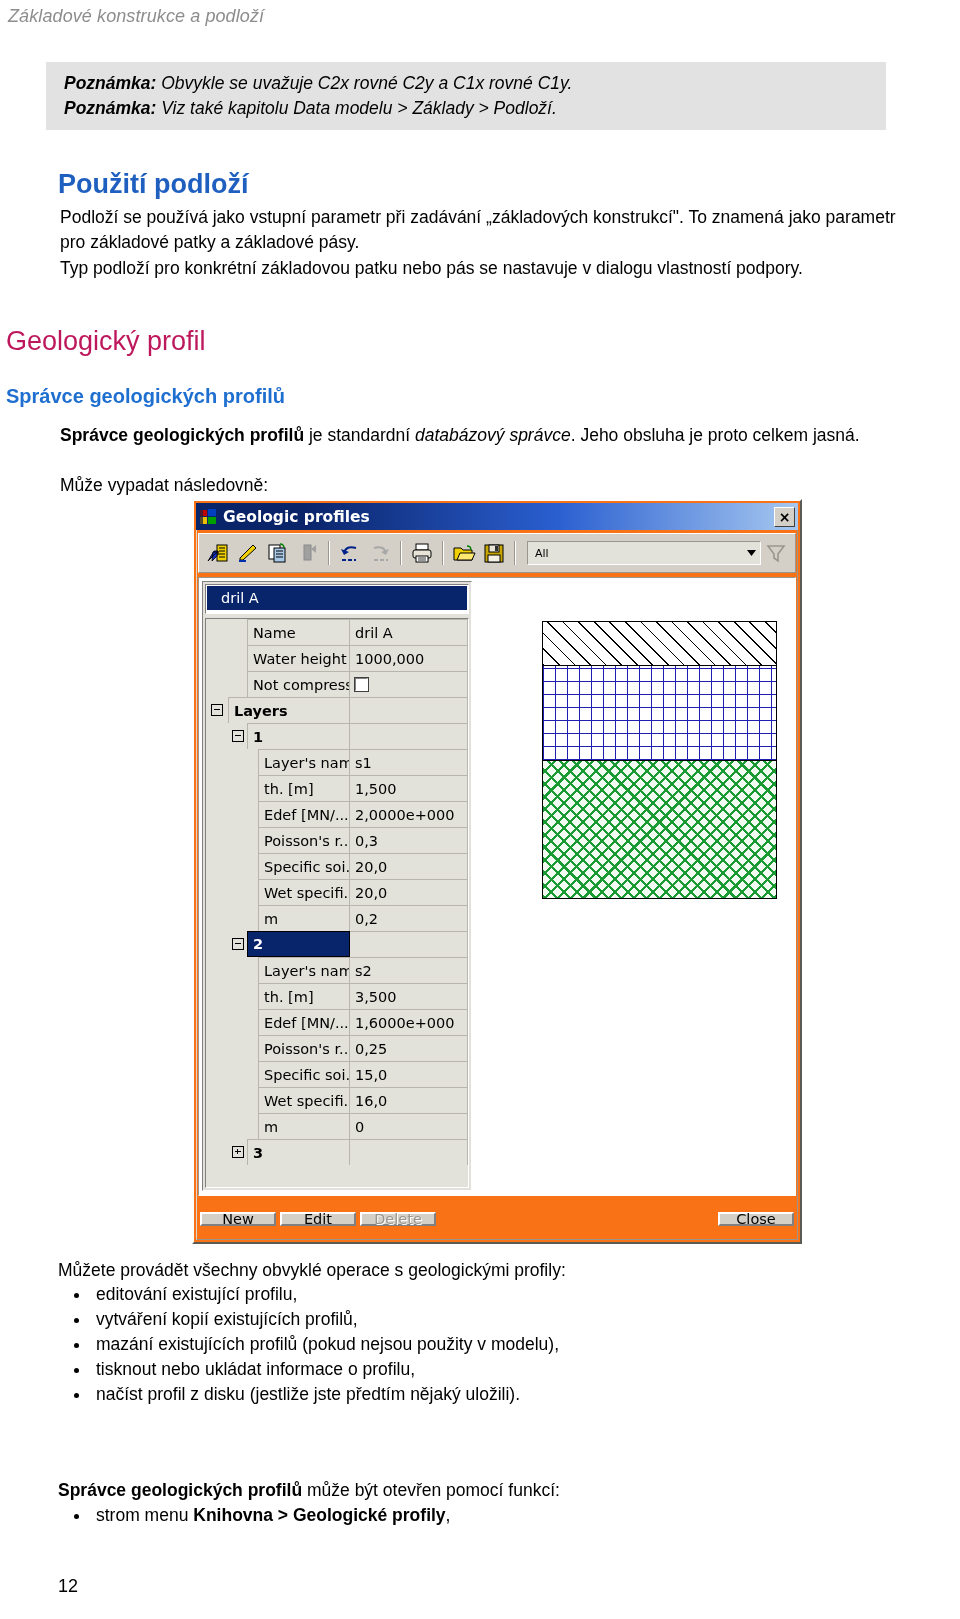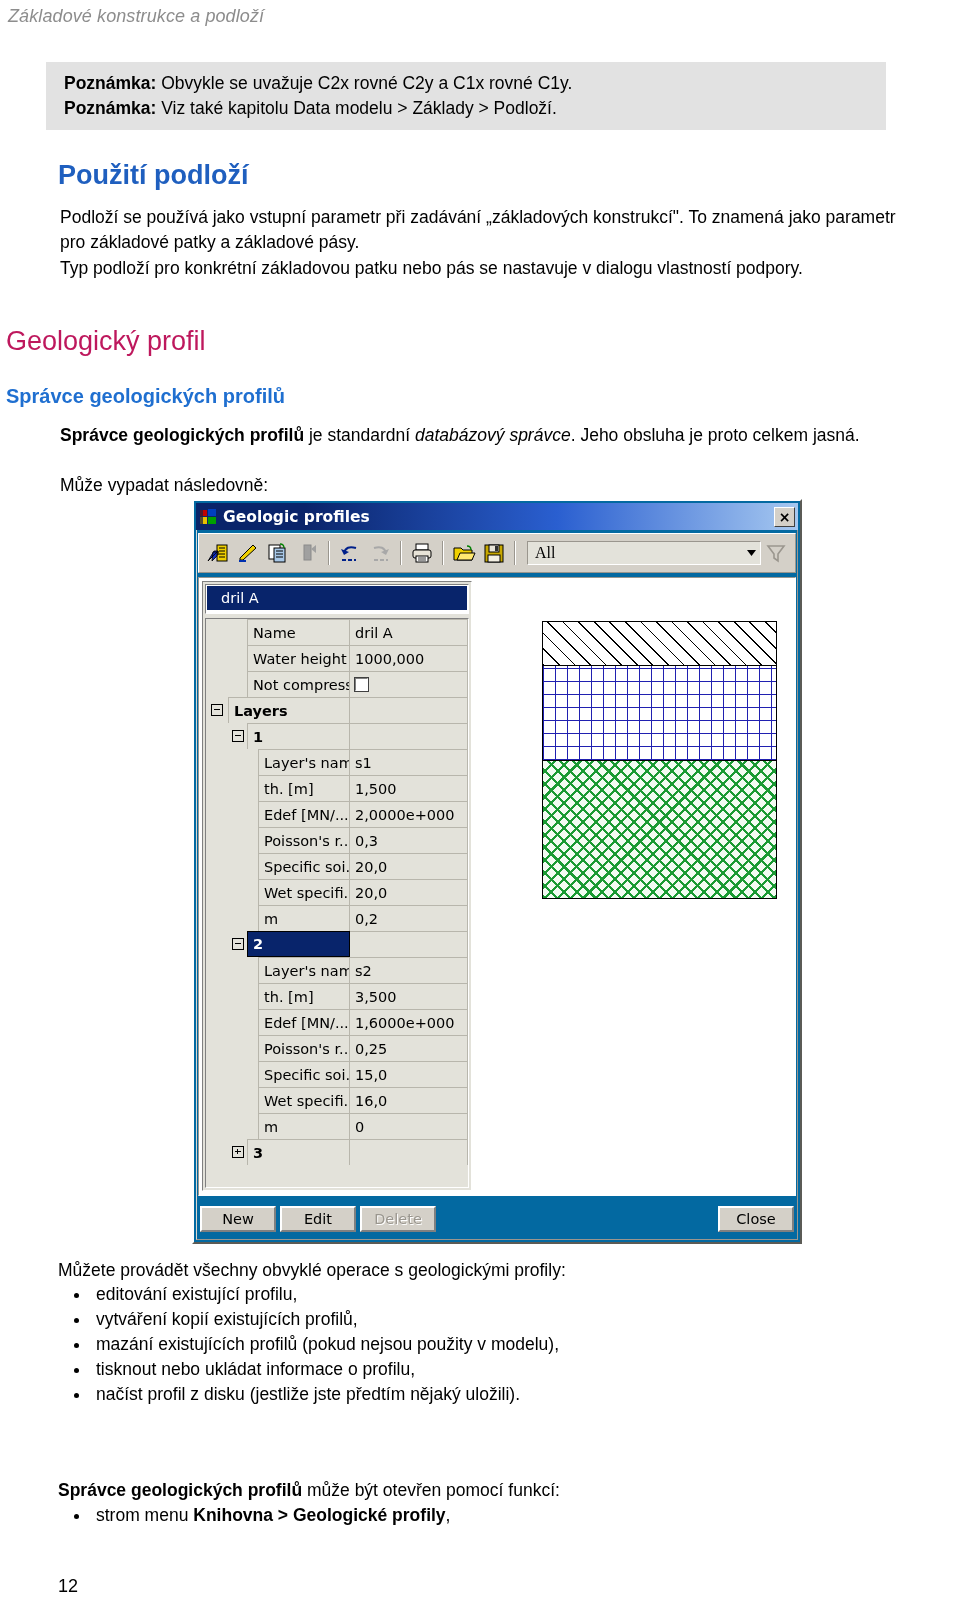--- a/index.html
+++ b/index.html
@@ -35,20 +35,21 @@
     top: 62px;
     width: 840px;
     background: #e2e2e2;
     padding: 9px 16px 9px 18px;
     box-sizing: border-box;
   }
   .note-line {
     font-size: 17.5px;
     line-height: 25px;
     white-space: nowrap;
+    font-style: italic;
   }
   .note-line b { font-weight: bold; }
 
   
   .h1-blue {
     position: absolute;
     font-size: 27px;
     font-weight: bold;
     color: #1f5fbf;
     white-space: nowrap;
@@ -111,21 +112,21 @@
     color: #000;
   }
 
   
   .dialog {
     position: absolute;
     left: 192px;
     top: 499px;
     width: 610px;
     height: 745px;
-    background: #0369a1;
+    background: #f97316;
     border-top: 2px solid #ffffff;
     border-left: 2px solid #ffffff;
     border-right: 2px solid #5b5b56;
     border-bottom: 2px solid #5b5b56;
     box-sizing: border-box;
     font-family: "DejaVu Sans", sans-serif;
   }
   .dlg-inner {
     position: absolute;
     left: 2px; top: 2px; right: 2px; bottom: 2px;
@@ -219,25 +220,24 @@
     border-top: 1px solid #9a968e;
     border-left: 1px solid #9a968e;
     border-right: 1px solid #ffffff;
     border-bottom: 1px solid #ffffff;
     display: flex;
     align-items: center;
     box-sizing: border-box;
     position: relative;
   }
   .tb-combo .val {
-    font-size: 16px;
+    font-size: 11px;
     padding-left: 7px;
     color: #000;
     flex: 1 1 auto;
-    font-family: Liberation Serif, serif;
   }
   .tb-combo .arrow {
     width: 18px;
     height: 100%;
     display: flex;
     align-items: center;
     justify-content: center;
     cursor: default;
   }
 
@@ -428,21 +428,21 @@
     position: absolute;
     left: 4px; right: 4px; bottom: 4px;
     height: 38px;
     display: flex;
     align-items: center;
     padding: 0 2px;
     box-sizing: border-box;
   }
   .dbtn {
     min-width: 76px;
-    height: 26px;
+    height: 14px;
     margin-right: 4px;
     background: #d4d0c8;
     border-top: 2px solid #ffffff;
     border-left: 2px solid #ffffff;
     border-right: 2px solid #808080;
     border-bottom: 2px solid #808080;
     display: flex;
     align-items: center;
     justify-content: center;
     font-family: "DejaVu Sans", sans-serif;
@@ -461,21 +461,21 @@
 
 <div class="note-box">
   <div class="note-line">
     <b>Poznámka:</b><span> Obvykle se uvažuje C2x rovné C2y a C1x rovné C1y.</span>
   </div>
   <div class="note-line">
     <b>Poznámka:</b><span> Viz také kapitolu Data modelu &gt; Základy &gt; Podloží.</span>
   </div>
 </div>
 
-<div class="h1-blue" style="left:58px; top:160px;">Použití podloží</div>
+<div class="h1-blue" style="left:58px; top:169px;">Použití podloží</div>
 
 <div class="para" style="left:60px; top:205px; width:865px;">Podloží se používá jako vstupní parametr při zadávání „základových konstrukcí". To znamená jako parametr pro základové patky a základové pásy.</div>
 <div class="para" style="left:60px; top:256px; width:880px;">Typ podloží pro konkrétní základovou patku nebo pás se nastavuje v dialogu vlastností podpory.</div>
 
 <div class="h1-black" style="left:6px; top:326px;">Geologický profil</div>
 <div class="h2-blue" style="left:6px; top:385px;">Správce geologických profilů</div>
 
 <div class="para" style="left:60px; top:423px; width:880px;"><b>Správce geologických profilů</b><span> je standardní </span><i>databázový správce</i><span>. Jeho obsluha je proto celkem jasná.</span></div>
 
 <div class="para" style="left:60px; top:473px;">Může vypadat následovně:</div>

